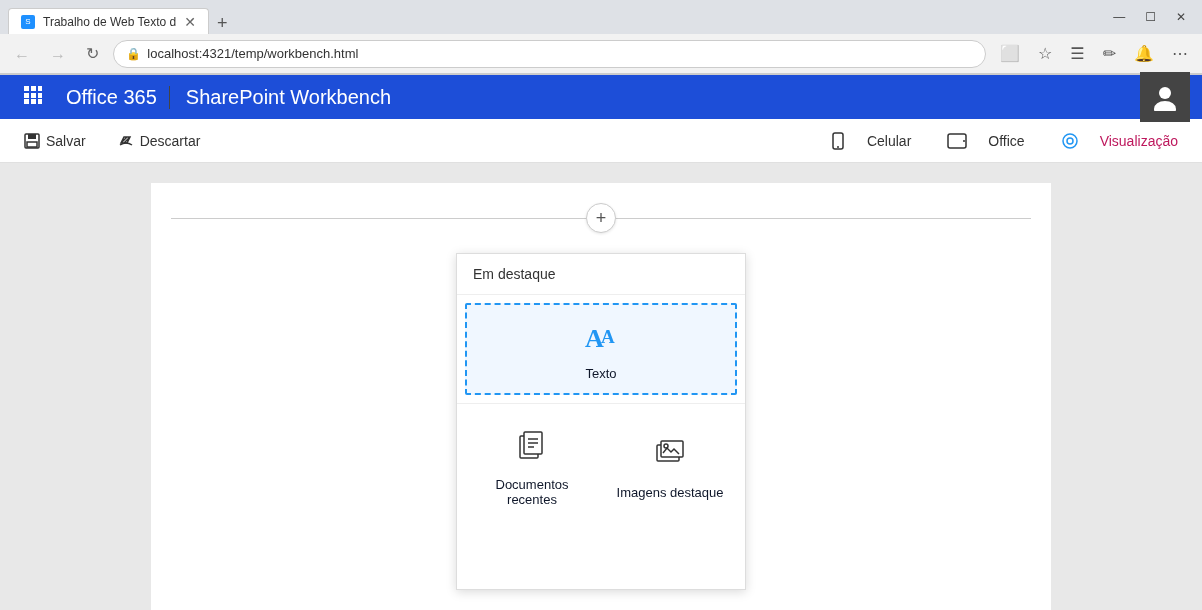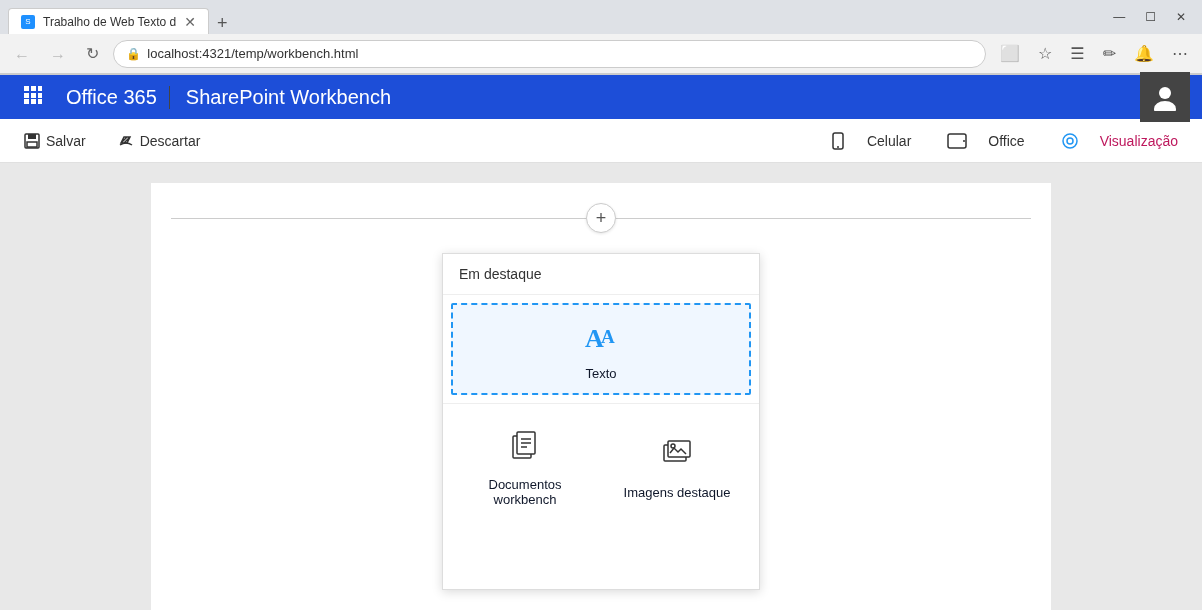--- a/index.html
+++ b/index.html
@@ -66,21 +66,21 @@
       content: ''; position: absolute; left: 0; right: 0; top: 50%; height: 1px; background: #ccc;
     }
     .add-circle-btn {
       width: 30px; height: 30px; border-radius: 50%; background: #fff; border: 1px solid #ccc;
       display: flex; align-items: center; justify-content: center; cursor: pointer; font-size: 18px; color: #555;
       position: relative; z-index: 1; box-shadow: 0 1px 3px rgba(0,0,0,0.1);
     }
 
     
     .webpart-picker {
-      border: 1px solid #ddd; background: #fff; width: 318px; margin: 0 auto;
+      border: 1px solid #ddd; background: #fff; width: 290px; margin: 0 auto;
       box-shadow: 0 2px 10px rgba(0,0,0,0.15);
     }
     .picker-header { padding: 12px 16px; font-size: 14px; color: #333; border-bottom: 1px solid #eee; font-weight: 400; }
     .picker-featured { display: grid; grid-template-columns: 1fr; padding: 8px; }
     .picker-grid { display: grid; grid-template-columns: repeat(2, 1fr); padding: 8px; gap: 4px; }
 
     .picker-item {
       display: flex; flex-direction: column; align-items: center; justify-content: center;
       padding: 16px 8px 12px; cursor: pointer; border: 2px solid transparent; border-radius: 2px;
       gap: 8px; text-align: center;
@@ -221,21 +221,21 @@
         <div class="picker-item">
           <div class="picker-item-icon dark">
             <svg width="32" height="32" viewBox="0 0 32 32" fill="none" stroke="#333" stroke-width="1.5">
               <rect x="4" y="6" width="18" height="22" rx="1"></rect>
               <rect x="8" y="2" width="18" height="22" rx="1" fill="white" stroke="#333"></rect>
               <line x1="12" y1="9" x2="22" y2="9"></line>
               <line x1="12" y1="13" x2="22" y2="13"></line>
               <line x1="12" y1="17" x2="18" y2="17"></line>
             </svg>
           </div>
-          <span class="picker-item-label">Documentos workbench</span>
+          <span class="picker-item-label">Documentos recentes</span>
         </div>
         <div class="picker-item">
           <div class="picker-item-icon dark">
             <svg width="32" height="32" viewBox="0 0 32 32" fill="none" stroke="#333" stroke-width="1.5">
               <rect x="3" y="7" width="22" height="16" rx="1"></rect>
               <rect x="7" y="3" width="22" height="16" rx="1" fill="white" stroke="#333"></rect>
               <line x1="11" y1="8" x2="11" y2="8"></line>
               <polyline points="9,15 13,10 17,14 20,11 25,16"></polyline>
               <circle cx="12" cy="8" r="2"></circle>
             </svg>

